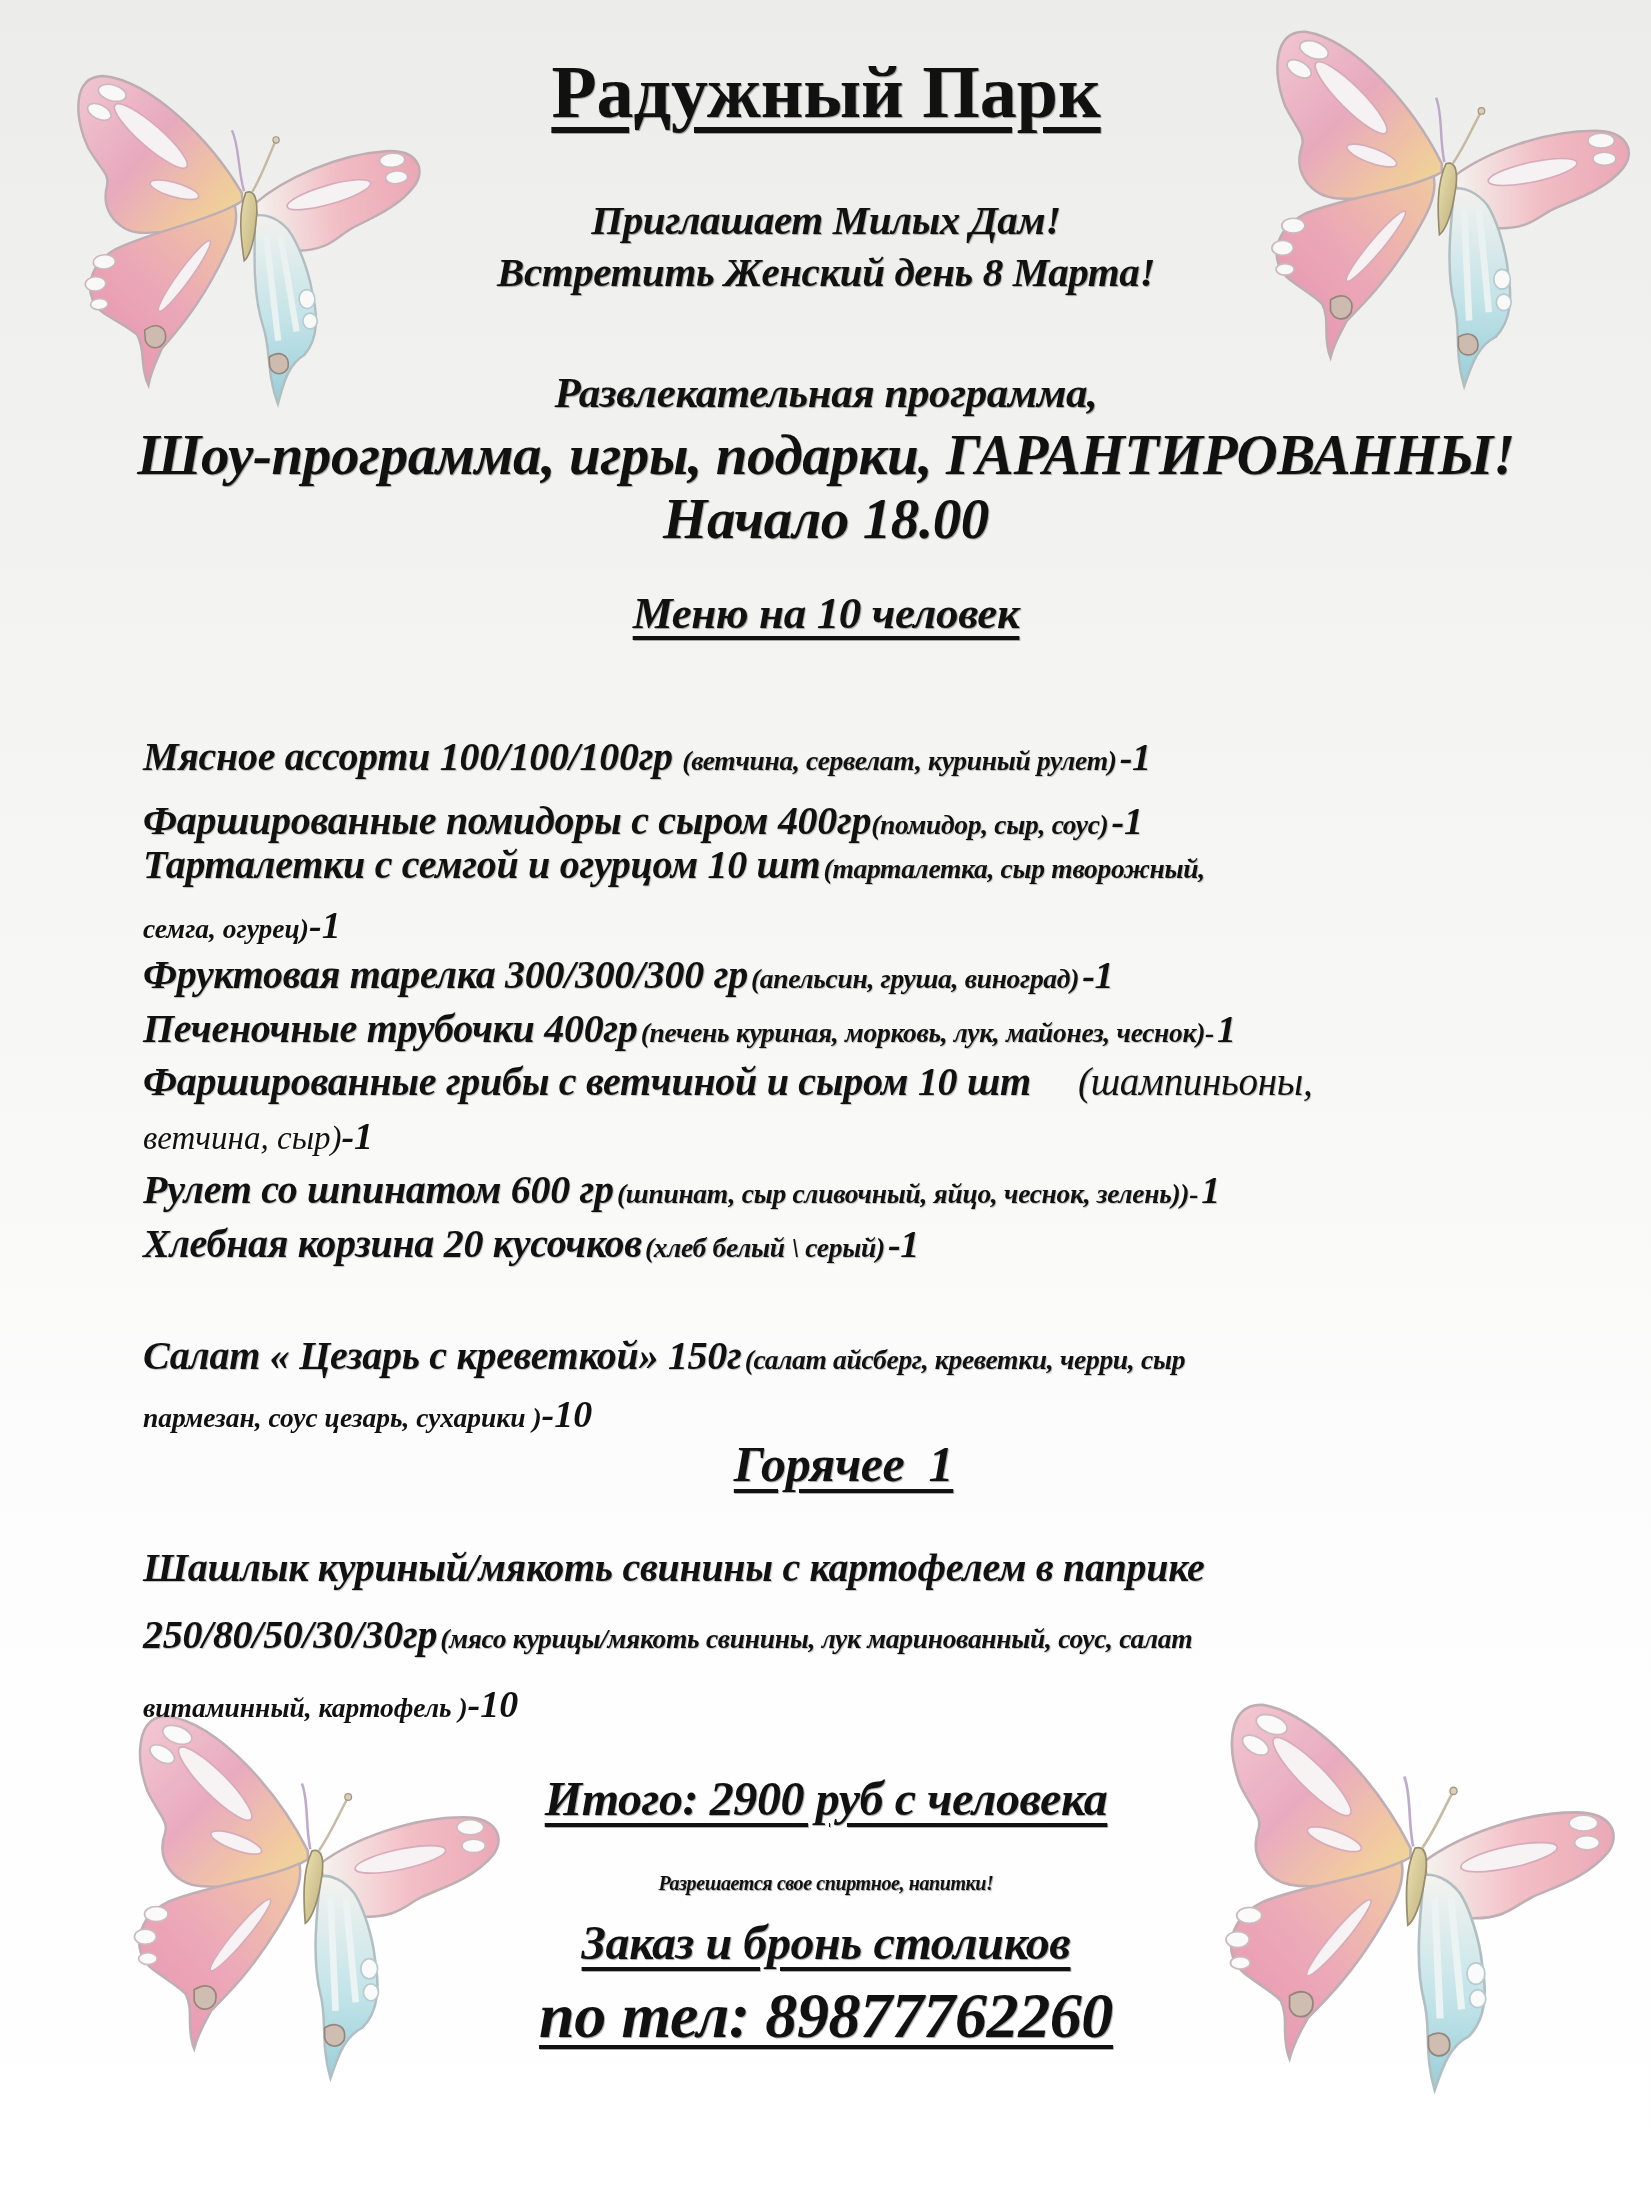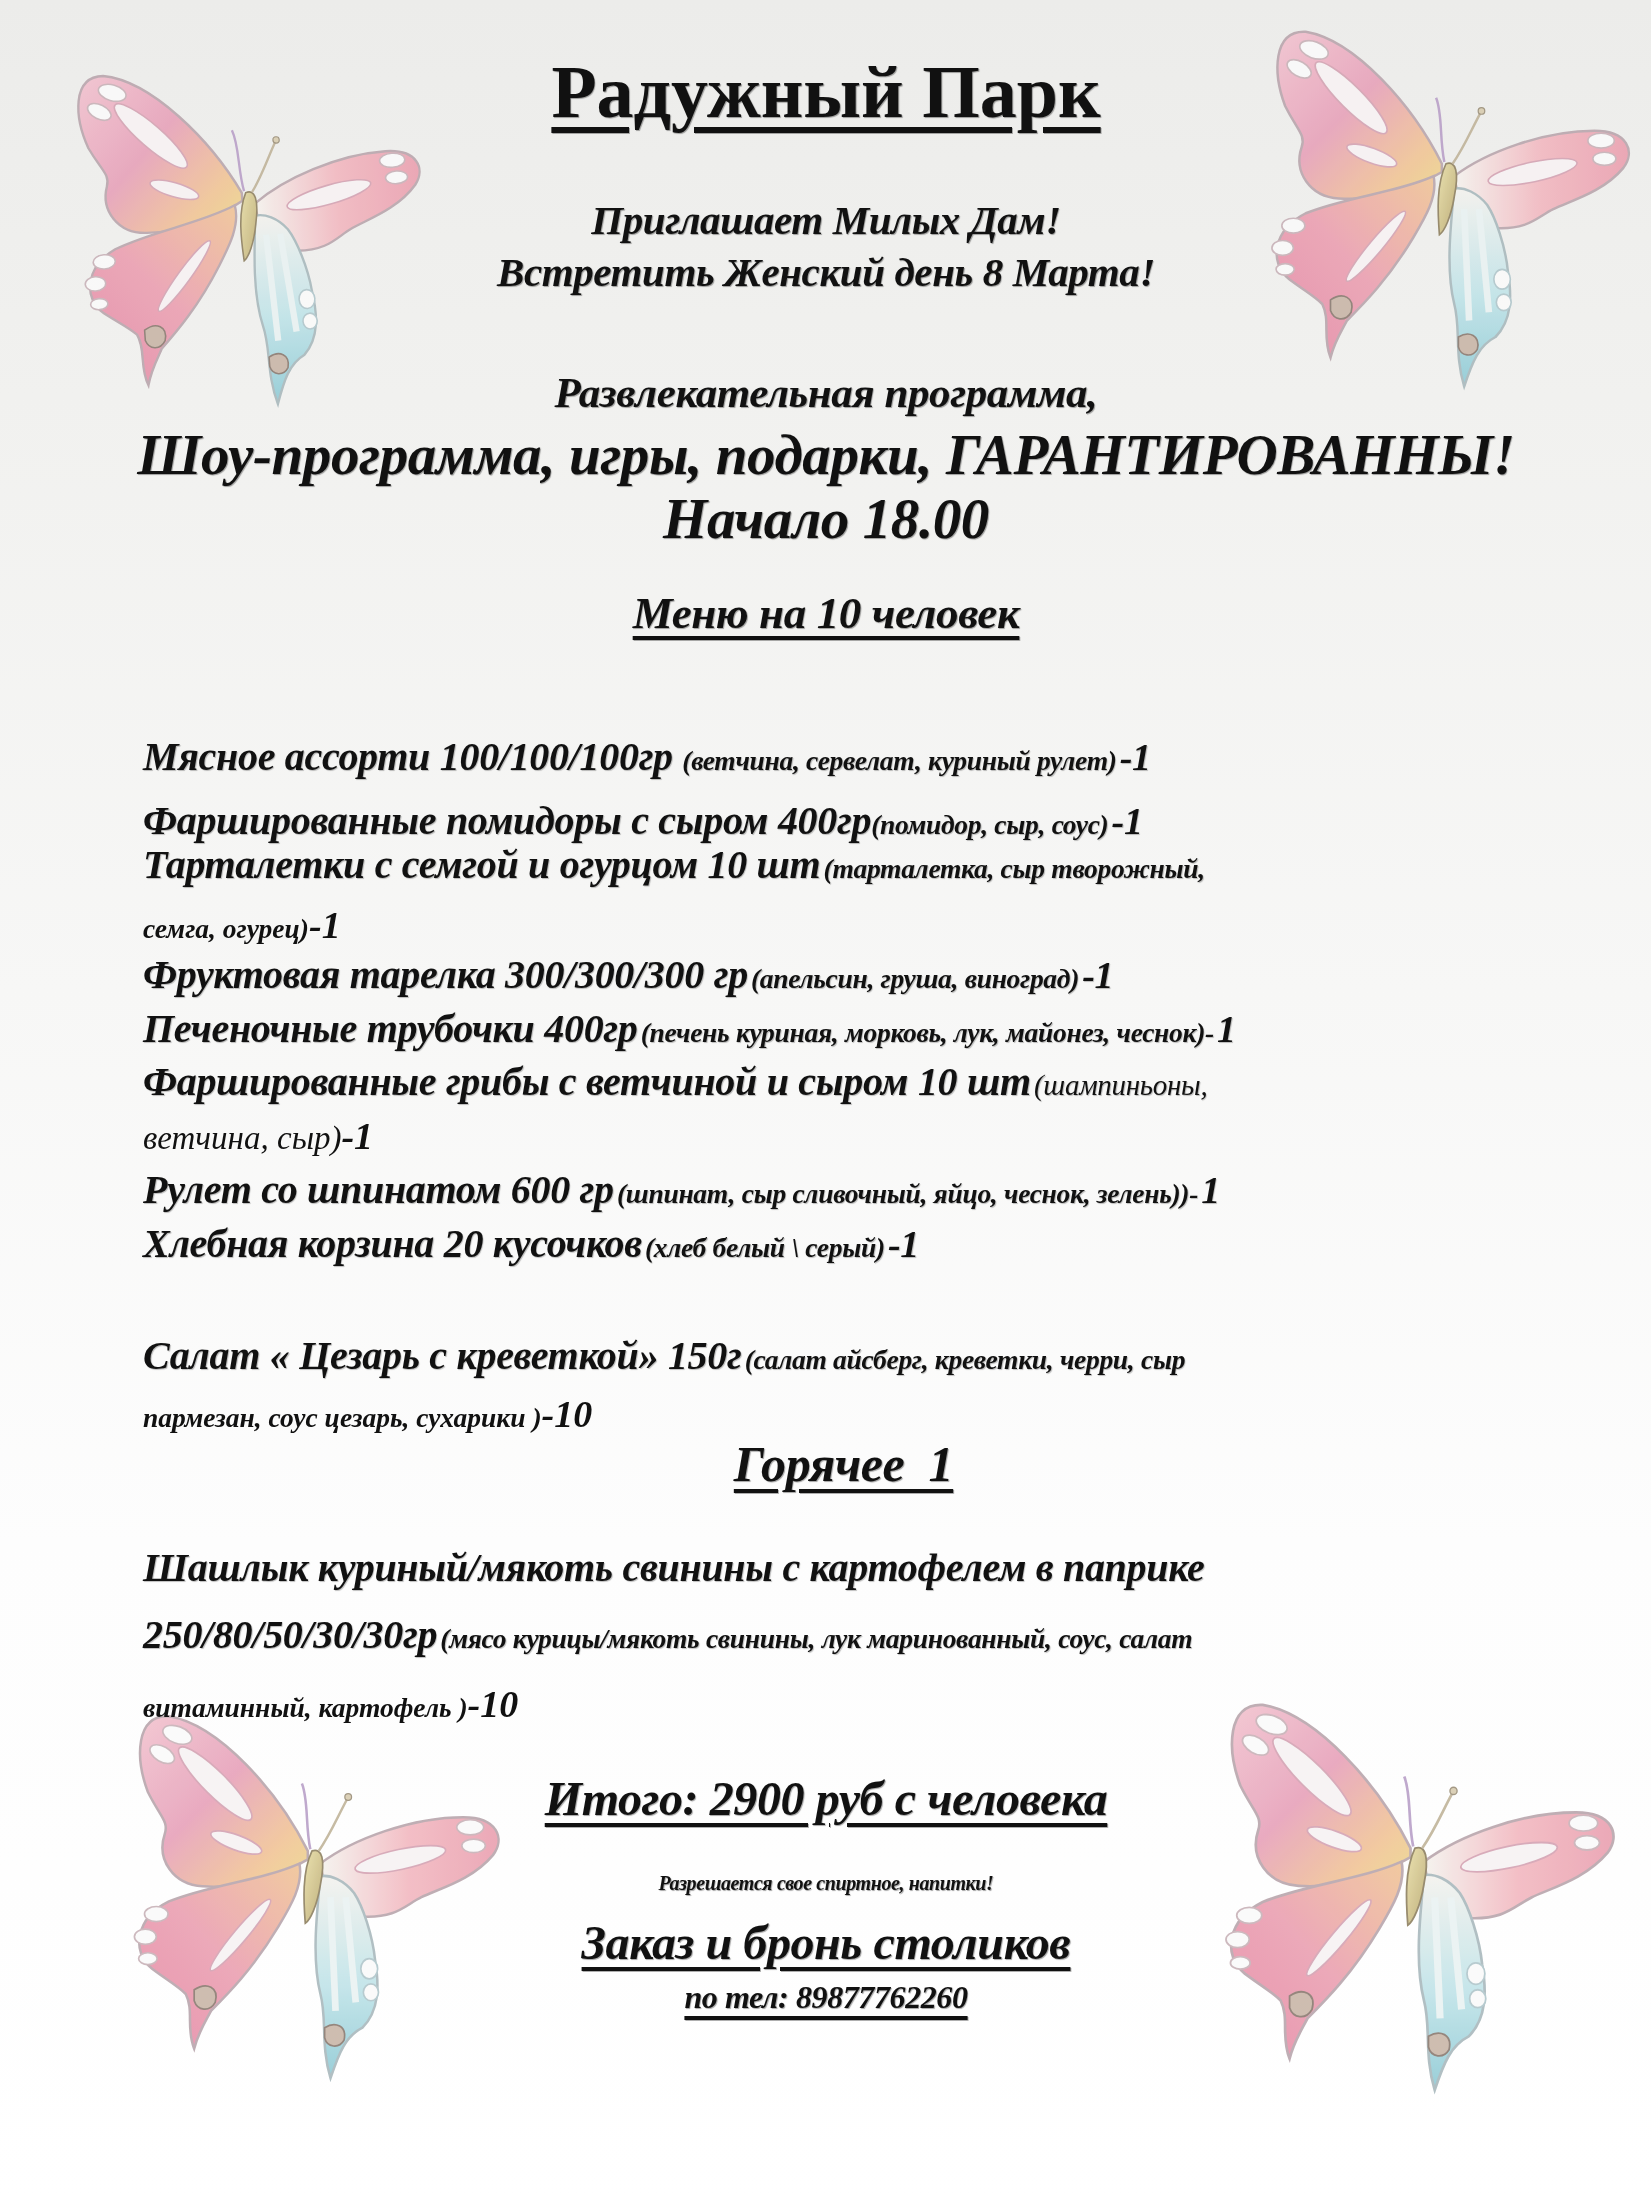--- a/index.html
+++ b/index.html
@@ -21,31 +21,31 @@
     .inv2 { top: 248px; font-size: 41px; }
     .prog1 { top: 368px; font-size: 43px; }
     .prog2 { top: 422px; font-size: 57px; }
     .start { top: 486px; font-size: 57px; }
     .menu-head { top: 587px; font-size: 45px; }
 
     .item { position: absolute; left: 143px; white-space: nowrap; font-style: italic; font-weight: bold;
             letter-spacing: -0.3px; text-shadow: 0.9px 0.9px 0.9px rgba(0,0,0,0.25); }
     .item .name { font-size: 40px; }
     .item .desc { font-size: 27.5px; }
-    .item .desc.light { font-weight: normal; font-size: 29px; }
+    .item .desc.light { font-weight: normal; font-size: 39px; margin-left: 44px; }
     .item .qty { font-size: 38px; }
     .cont { position: absolute; left: 143px; white-space: nowrap; font-style: italic; font-weight: bold; font-size: 27.5px; }
     .cont.light { font-weight: normal; font-size: 33px; }
     .cont .qty { font-weight: bold; font-size: 38px; }
 
     .hot-head { top: 1435px; font-size: 50px; padding-left: 35px; }
     .total { top: 1771px; font-size: 48px; }
     .drinks { top: 1872px; font-size: 20px; }
     .order1 { top: 1915px; font-size: 48px; }
-    .order2 { top: 1979px; font-size: 32px; }
+    .order2 { top: 1979px; font-size: 64px; }
 
     .butterfly { position: absolute; opacity: 0.9; }
     .bf-tl { left: 59px; top: 34px; width: 379px; height: 396px; transform: rotate(-4deg); }
     .bf-tr { left: 1248px; top: 6.9px; width: 396px; height: 396px; }
     .bf-bl { left: 110px; top: 1682px; width: 404px; height: 422px; }
     .bf-br { left: 1187px; top: 1678px; width: 456px; height: 430px; }
   </style>
 </head>
 <body>
 

